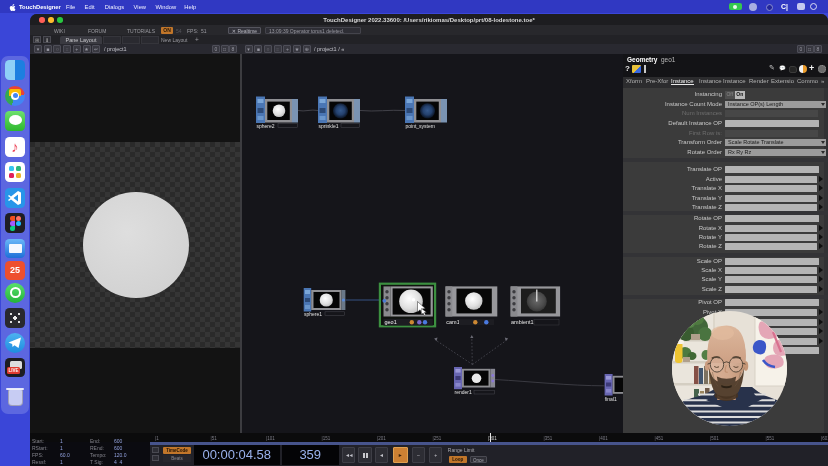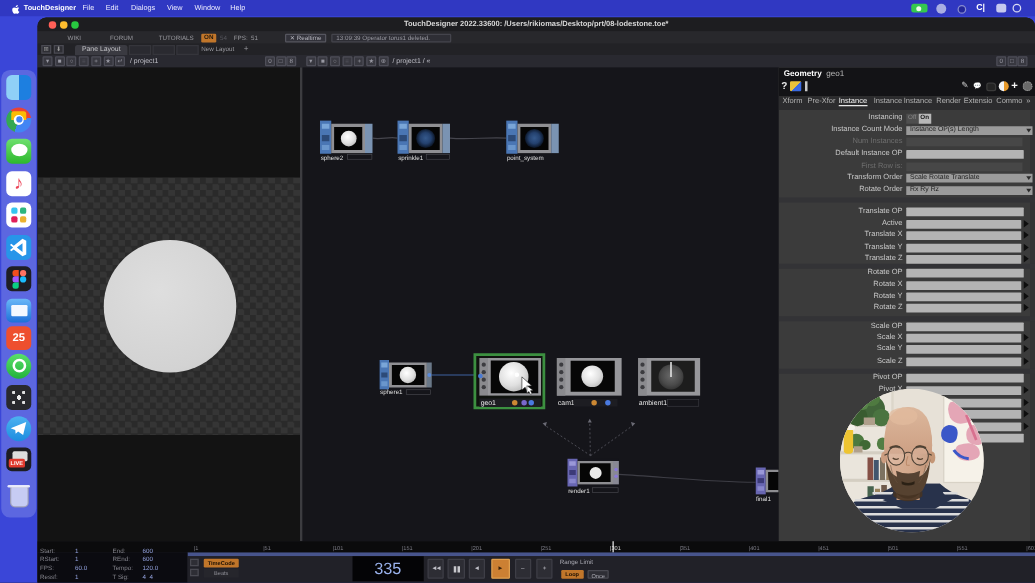--- a/index.html
+++ b/index.html
@@ -462,21 +462,22 @@
   <div class="tlb" style="left:60px;top:19px;">Tempo:</div>
     <div class="tlv" style="left:84px;top:19px;">120.0</div>
   <div class="tlb" style="left:2px;top:26px;">Ressf:</div>
     <div class="tlv" style="left:30px;top:26px;">1</div>
   <div class="tlb" style="left:60px;top:26px;">T Sig:</div>
     <div class="tlv" style="left:84px;top:26px;">4&nbsp;&nbsp;4</div>
   <div class="abs" style="left:122px;top:14px;width:6.5px;height:6px;background:#2e2e35;border:0.5px solid #4a4a52;"></div>
   <div class="abs" style="left:122px;top:21.5px;width:6.5px;height:6px;background:#2e2e35;border:0.5px solid #4a4a52;"></div>
   <div class="abs" style="left:133px;top:13.5px;width:28px;height:7.5px;background:#c1762a;border-radius:1px;color:#201204;font-size:4.5px;font-weight:bold;text-align:center;line-height:7.5px;">TimeCode</div>
   <div class="abs" style="left:133px;top:22px;width:28px;height:7px;background:#26262c;color:#8a8a92;font-size:4.5px;text-align:center;line-height:7px;">Beats</div>
-  <div class="abs" style="left:252px;top:12px;width:56.5px;height:19.5px;background:#040406;color:#9ab2ec;font-size:13px;text-align:center;line-height:19.5px;">335</div>
+  <div class="abs" style="left:164px;top:12px;width:85.5px;height:19.5px;background:#040406;color:#9ab2ec;font-size:13px;text-align:center;line-height:19.5px;">00:00:04.58</div>
+  <div class="abs" style="left:252px;top:12px;width:56.5px;height:19.5px;background:#040406;color:#9ab2ec;font-size:13px;text-align:center;line-height:19.5px;">359</div>
   <div class="tbt" style="left:311.8px;"><span style="letter-spacing:-1.5px;">◄◄</span></div>
   <div class="tbt" style="left:328.3px;">
       <i class="abs" style="left:4.2px;top:5px;width:1.6px;height:5px;background:#c8c8cc;"></i>
       <i class="abs" style="left:7.2px;top:5px;width:1.6px;height:5px;background:#c8c8cc;"></i>
     </div>
   <div class="tbt" style="left:344.7px;">◄</div>
   <div class="tbt" style="left:362.8px;width:15px;background:#cc8033;color:#38200a;border-color:#e0a050;">►</div>
   <div class="tbt" style="left:381.6px;">–</div>
   <div class="tbt" style="left:398.9px;">+</div>
   <div class="abs" style="left:417.8px;top:14px;font-size:5px;color:#a8a8b0;">Range Limit</div>

